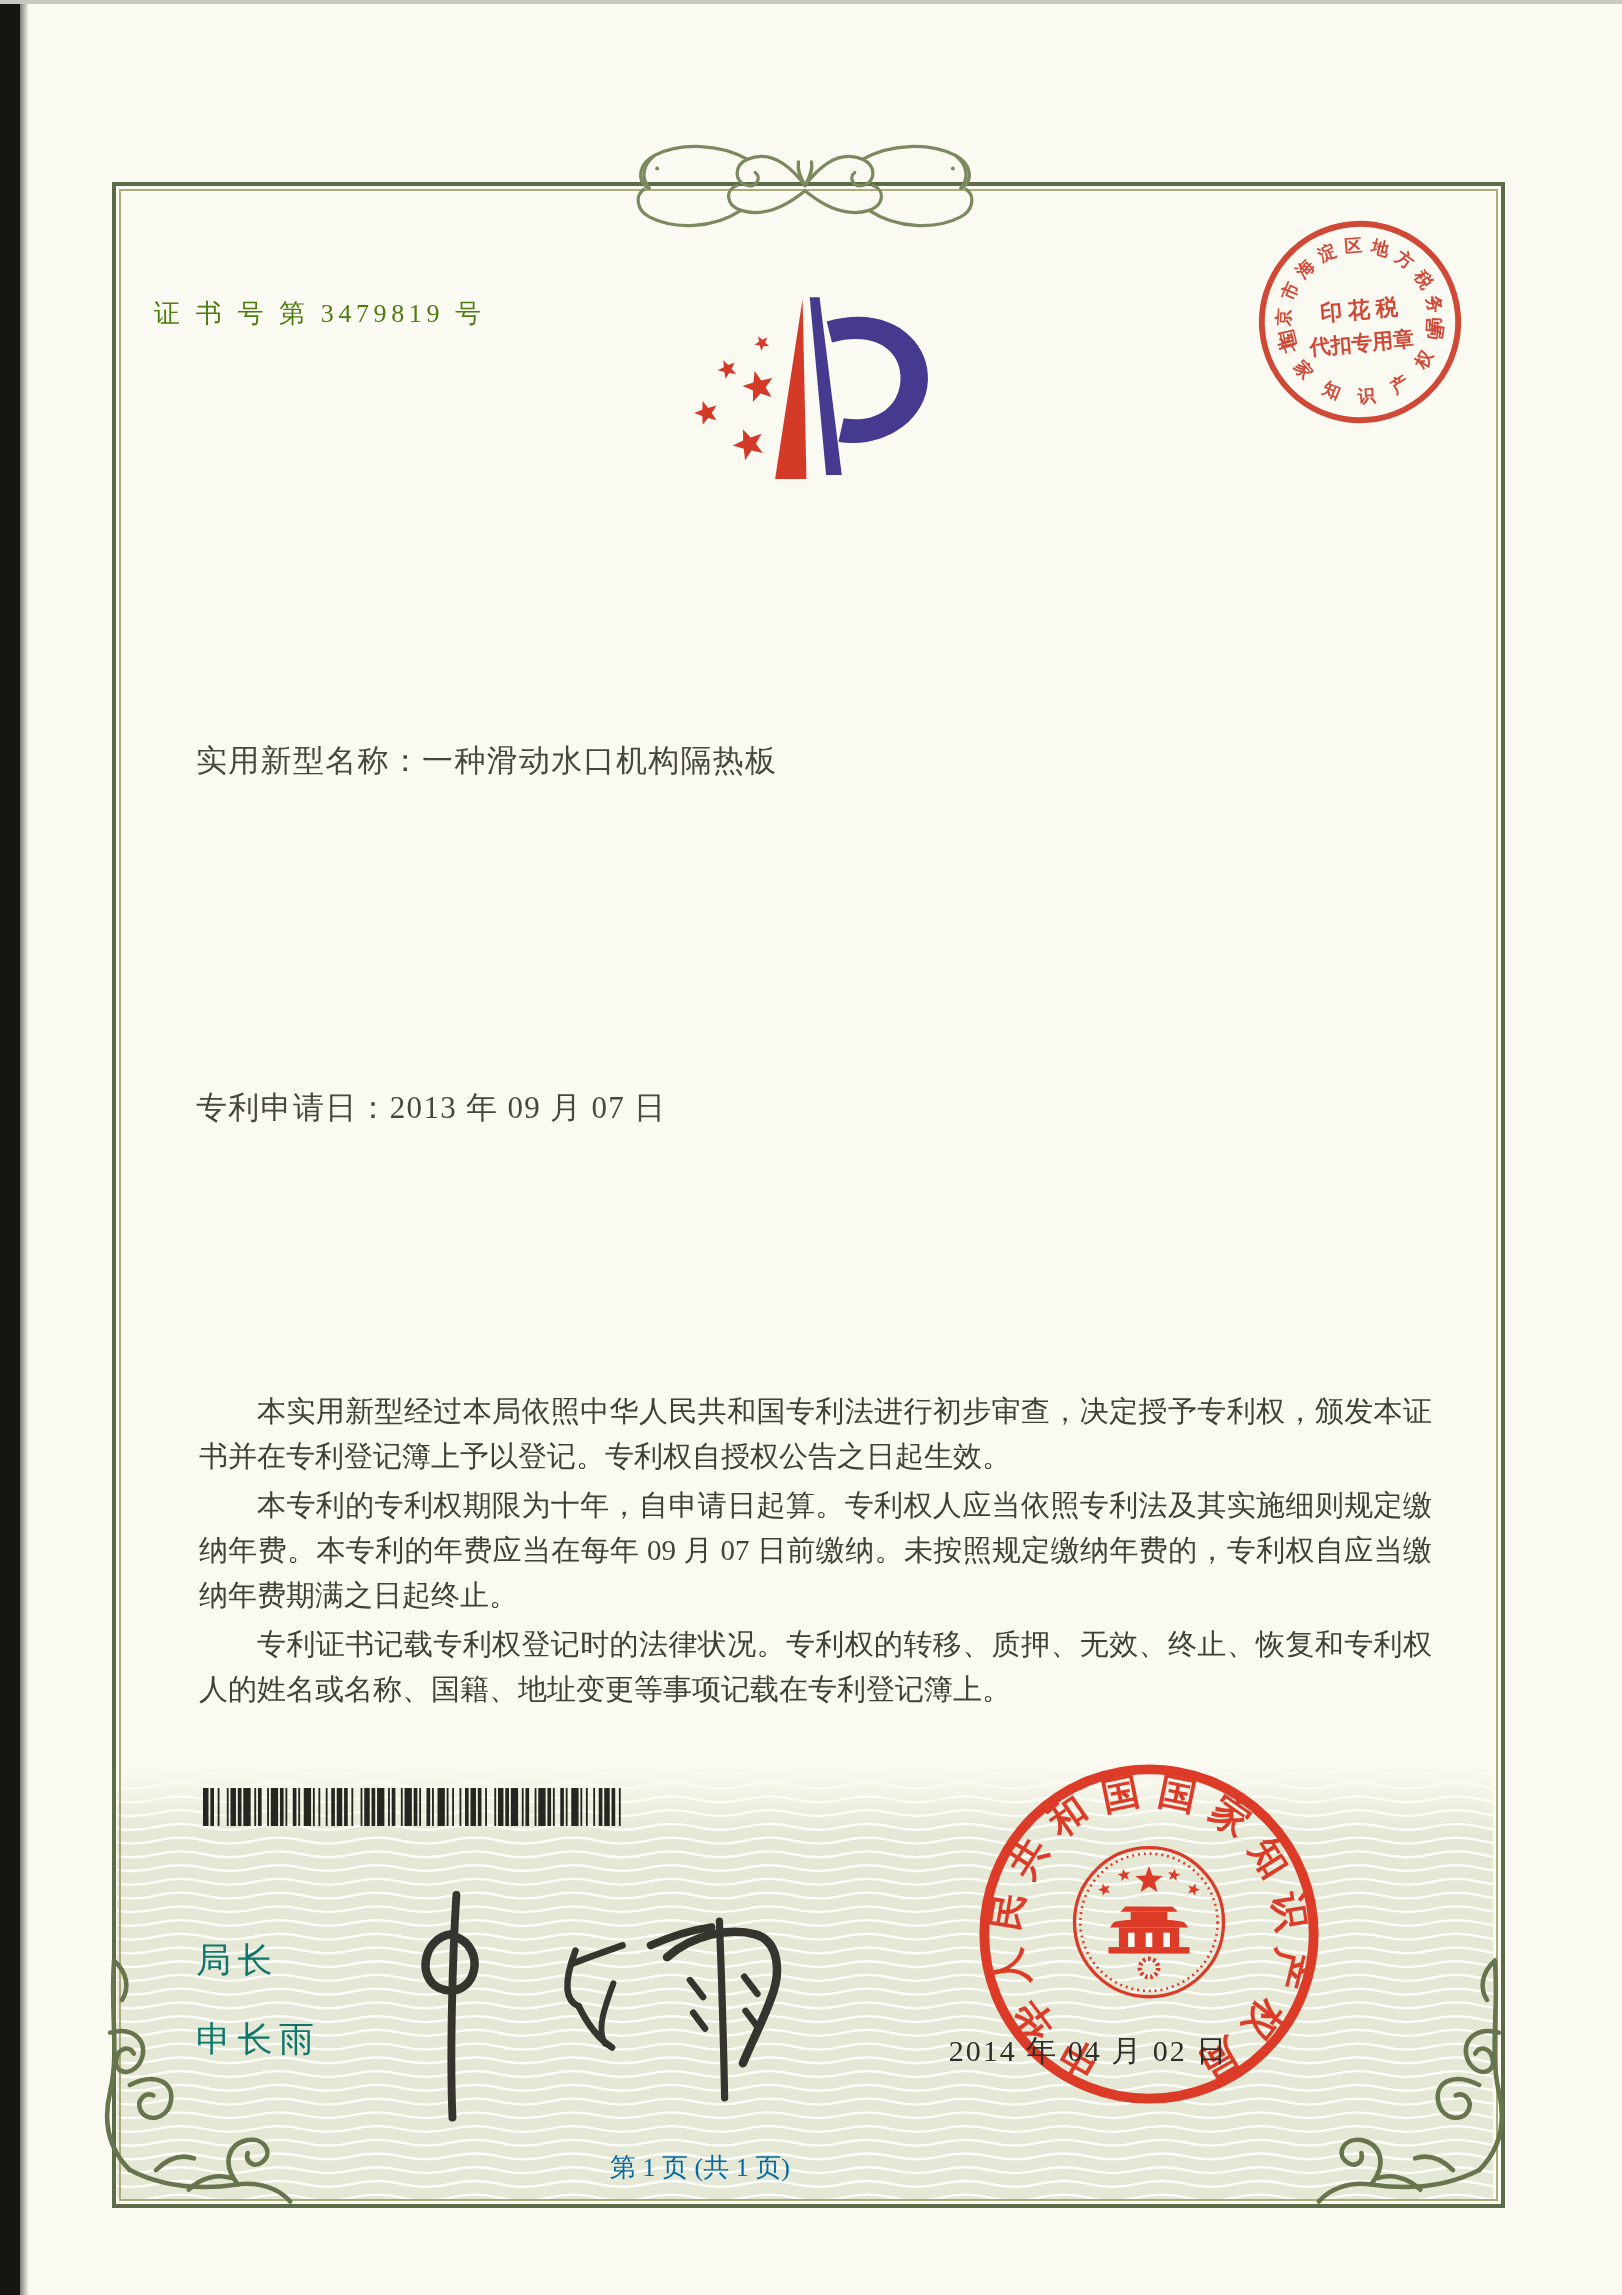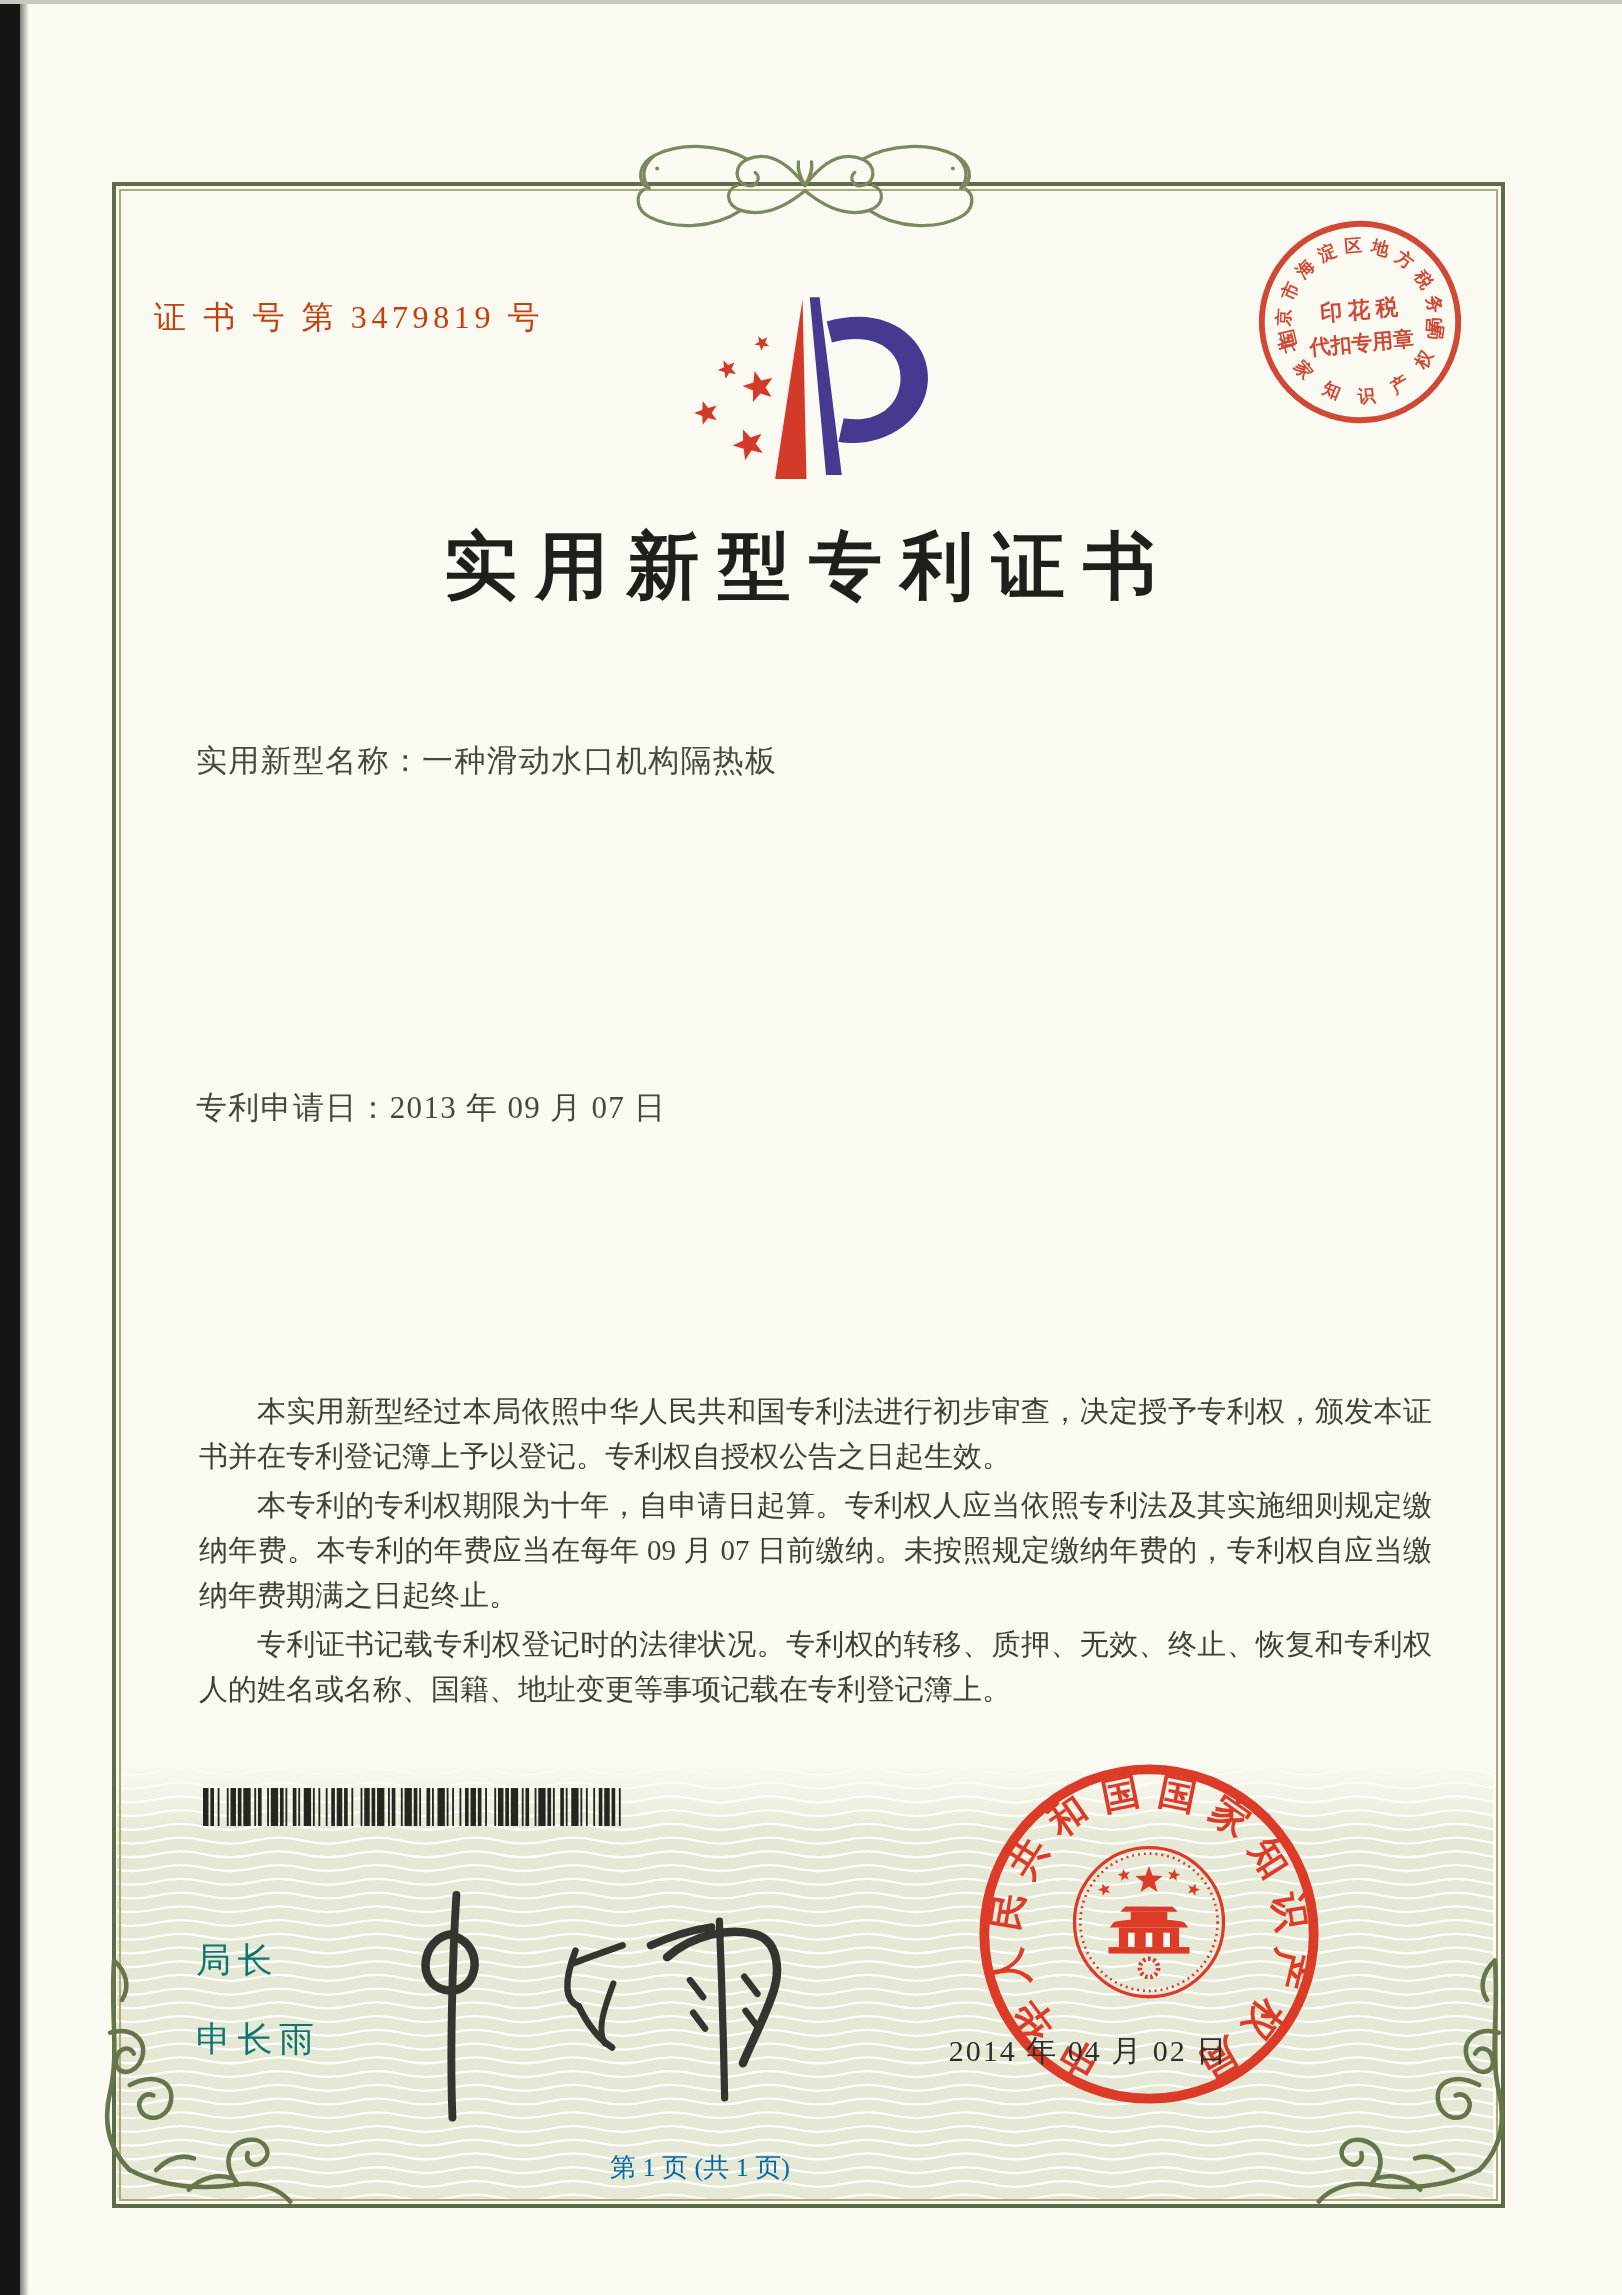--- a/index.html
+++ b/index.html
@@ -12,21 +12,21 @@
       background:linear-gradient(90deg,rgba(23,21,18,.55),rgba(23,21,18,0));z-index:9;}
   .scan-top{left:0;top:0;width:1623px;height:3.9px;background:#c9c9c2;z-index:9;}
   
   .frame{left:112px;top:182px;width:1385px;height:2018px;border:4.6px solid #5d6c48;z-index:3;}
   .frame-inner{position:absolute;left:2.6px;top:2.6px;right:2.6px;bottom:2.6px;border:2px solid #a9ab79;}
   
   .waveband{left:117px;top:1764px;z-index:1;}
   .wavefade{left:117px;top:1764px;width:1376px;height:72px;z-index:2;
       background:linear-gradient(#fbfaf2,rgba(251,250,242,0));}
   
-  .certno{left:154px;top:296px;font-size:32px;letter-spacing:4.6px;color:#c2410c;z-index:5;}
+  .certno{left:154px;top:296px;font-size:26px;letter-spacing:4.6px;color:#4d7c0f;z-index:5;}
   .title{left:19.6px;top:518px;width:1579px;text-align:center;font-size:73px;font-weight:bold;
          letter-spacing:18.3px;color:#201f1b;z-index:5;}
   .field{left:196px;font-size:31px;color:#47463f;letter-spacing:1.3px;z-index:5;white-space:nowrap;}
   .body-text{left:195px;top:1385px;width:1241px;z-index:5;}
   .body-text p{margin:4px;font-size:29px;line-height:45px;text-align:justify;text-indent:2em;color:#403f39;}
   .signer{left:196px;font-size:35px;color:#0f766e;letter-spacing:6.5px;z-index:5;}
   .sealdate{left:925px;top:2031px;width:327px;text-align:center;font-size:30px;letter-spacing:2px;
             color:#2e2d28;z-index:7;white-space:nowrap;}
   .footer{left:504px;top:2150px;width:392px;text-align:center;font-size:26px;color:#0369a1;z-index:5;}
   .stamp-wrap{left:1252px;top:214px;width:216px;height:216px;transform:rotate(-5deg);z-index:6;}
@@ -175,21 +175,20 @@
           <text transform="translate(165.0,281.0) rotate(0.0)" text-anchor="middle" dominant-baseline="middle" font-size="27" font-weight="bold" fill="#cf4936">识</text>
           <text transform="translate(218.3,268.0) rotate(-27.3)" text-anchor="middle" dominant-baseline="middle" font-size="27" font-weight="bold" fill="#cf4936">产</text>
           <text transform="translate(259.6,232.1) rotate(-54.7)" text-anchor="middle" dominant-baseline="middle" font-size="27" font-weight="bold" fill="#cf4936">权</text>
           <text transform="translate(279.9,181.1) rotate(-82.0)" text-anchor="middle" dominant-baseline="middle" font-size="27" font-weight="bold" fill="#cf4936">局</text>
         </g>
       <text x="165" y="158" text-anchor="middle" font-size="34" font-weight="bold" fill="#cf4936">印 花 税</text>
       <text x="165" y="208" text-anchor="middle" font-size="32" font-weight="bold" fill="#cf4936">代扣专用章</text>
     </svg>
   </div>
 
-  <div class="abs title">实用新型专利证书</div>
 
   <div class="abs field" style="top:740px">
     <span>实用新型名称：</span><span>一种滑动水口机构隔热板</span>
   </div>
   <div class="abs field" style="top:1087px">
     <span>专利申请日：</span><span>2013 年 09 月 07 日</span>
   </div>
 
   <div class="abs body-text">
     <p>本实用新型经过本局依照中华人民共和国专利法进行初步审查，决定授予专利权，颁发本证书并在专利登记簿上予以登记。专利权自授权公告之日起生效。</p>

